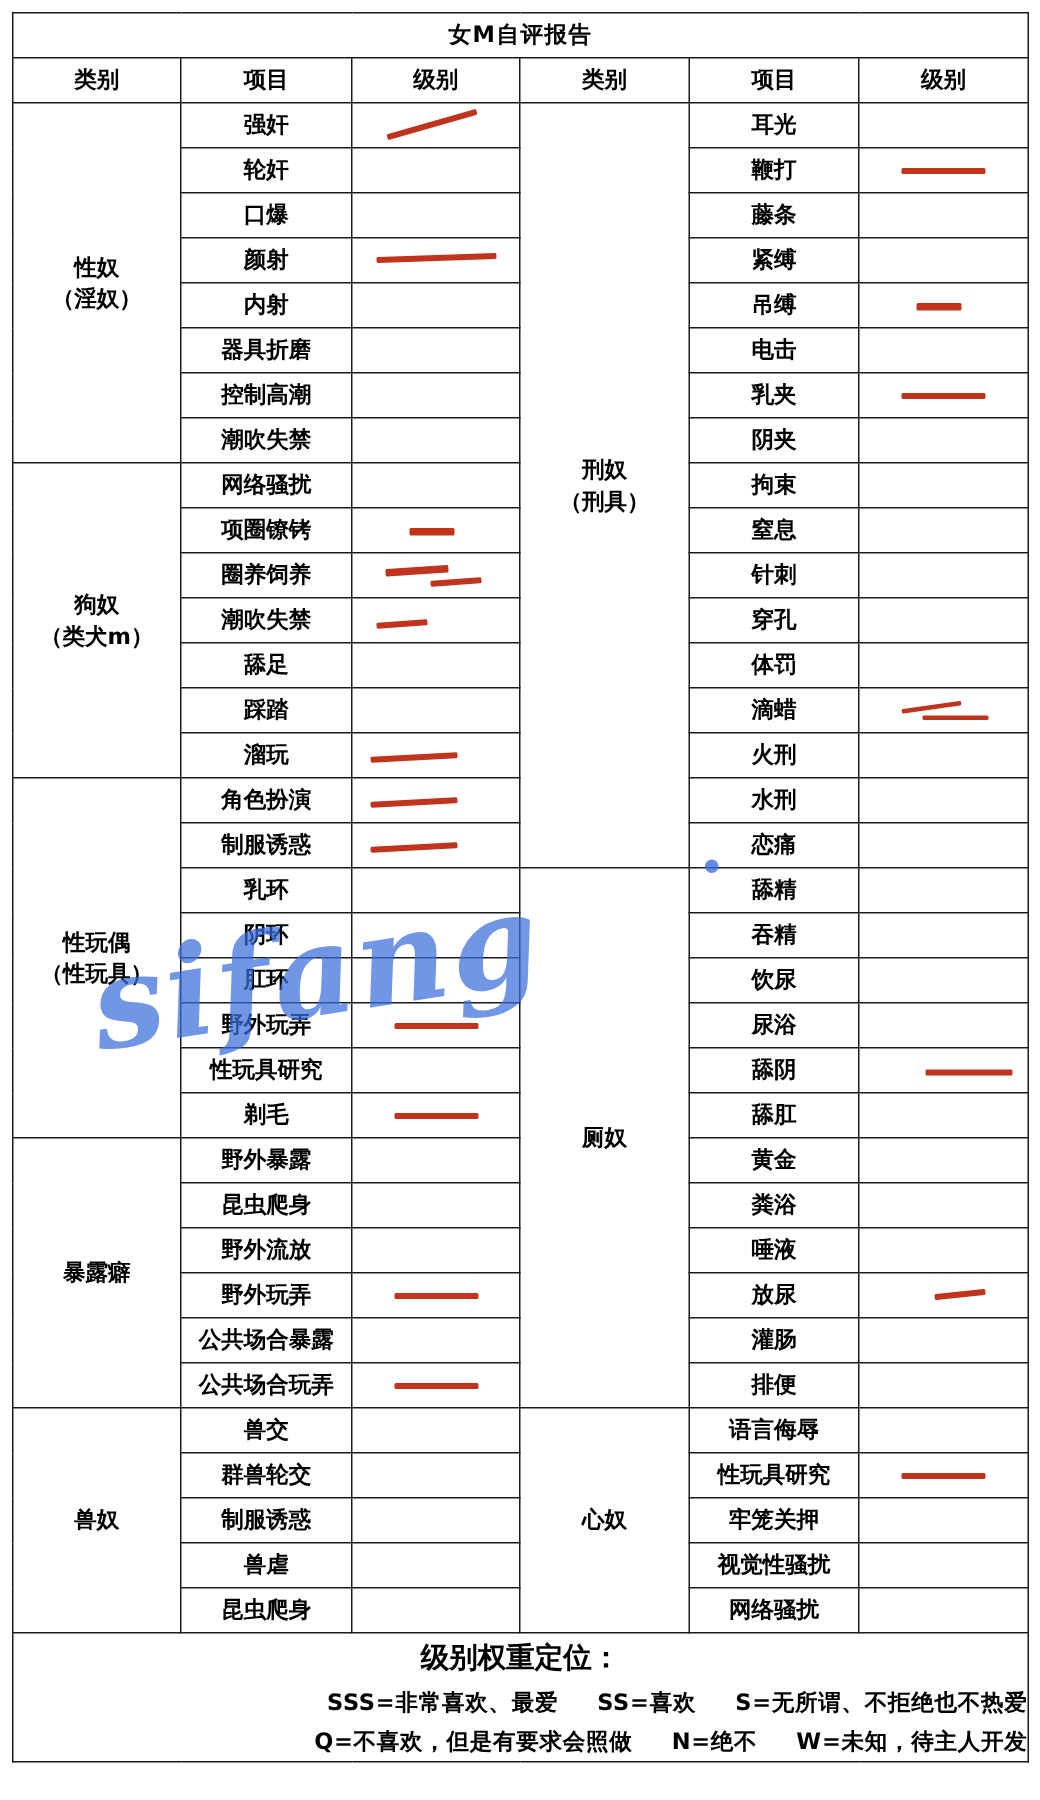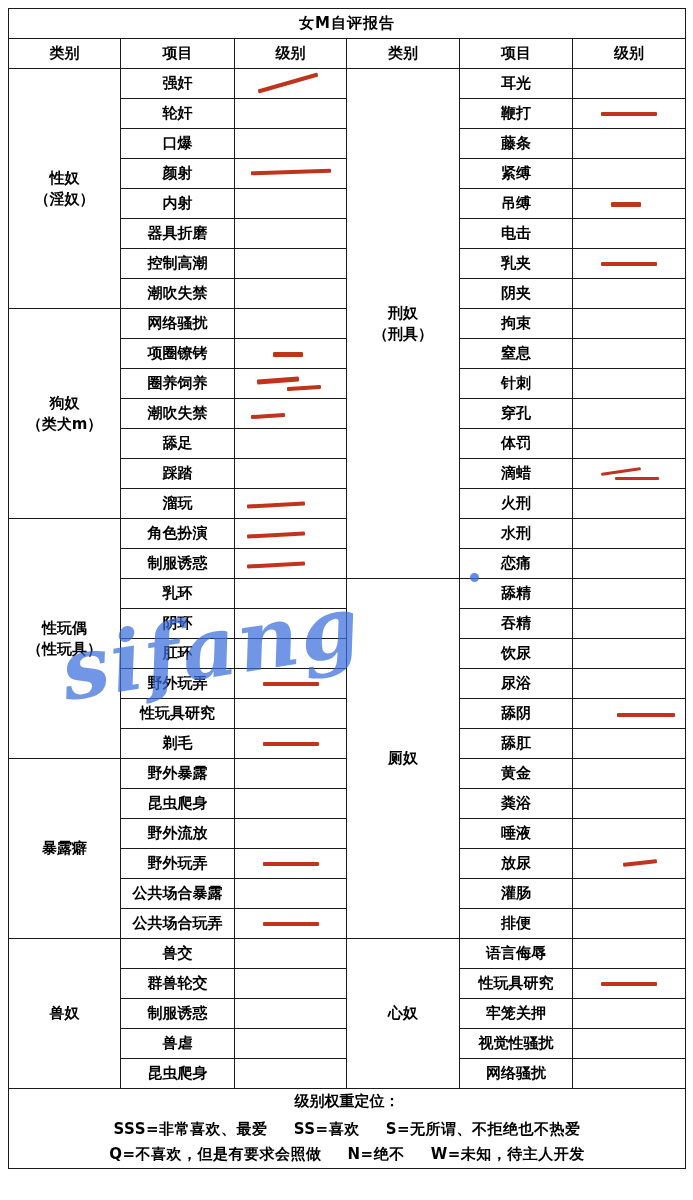--- a/index.html
+++ b/index.html
@@ -68,27 +68,27 @@
     transform-origin: center;
   }
   .footer-cell {
     font-size: 14px;
     font-weight: bold;
     padding: 6px 4px 8px 4px;
     height: auto;
     line-height: 1.7;
   }
   .footer-title {
-    font-size: 15px;
+    font-size: 19px;
     font-weight: bold;
     margin-bottom: 2px;
   }
   .footer-line {
     display: block;
-    text-align: center;
+    text-align: right;
     letter-spacing: 0.5px;
   }
   .footer-line span { display: inline-block; }
   .gap { display: inline-block; width: 26px; }
   .watermark {
     position: absolute;
     left: 60px;
     top: 598px;
     font-family: "DejaVu Serif", serif;
     font-size: 84px;

